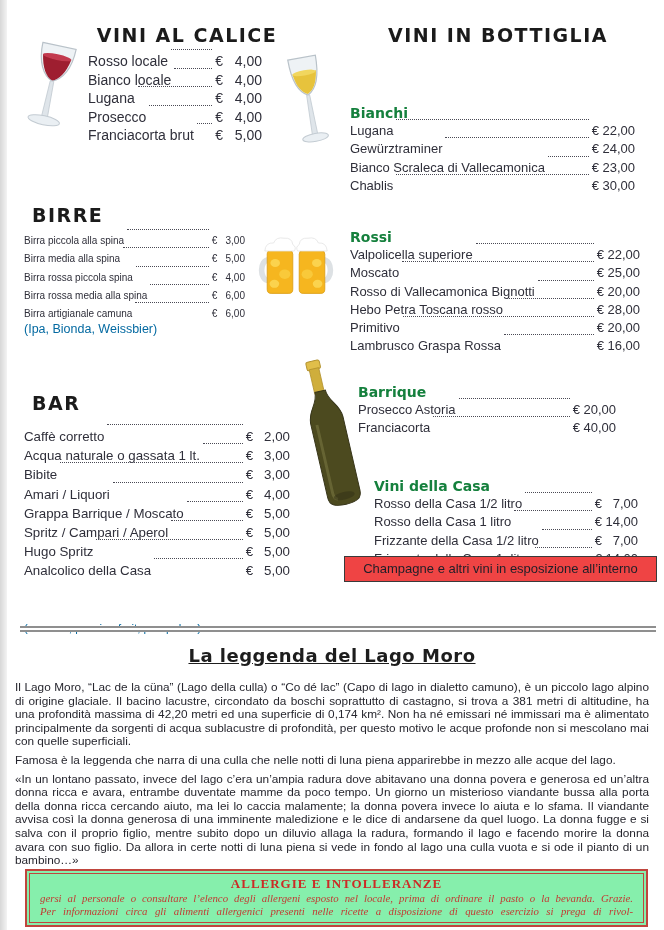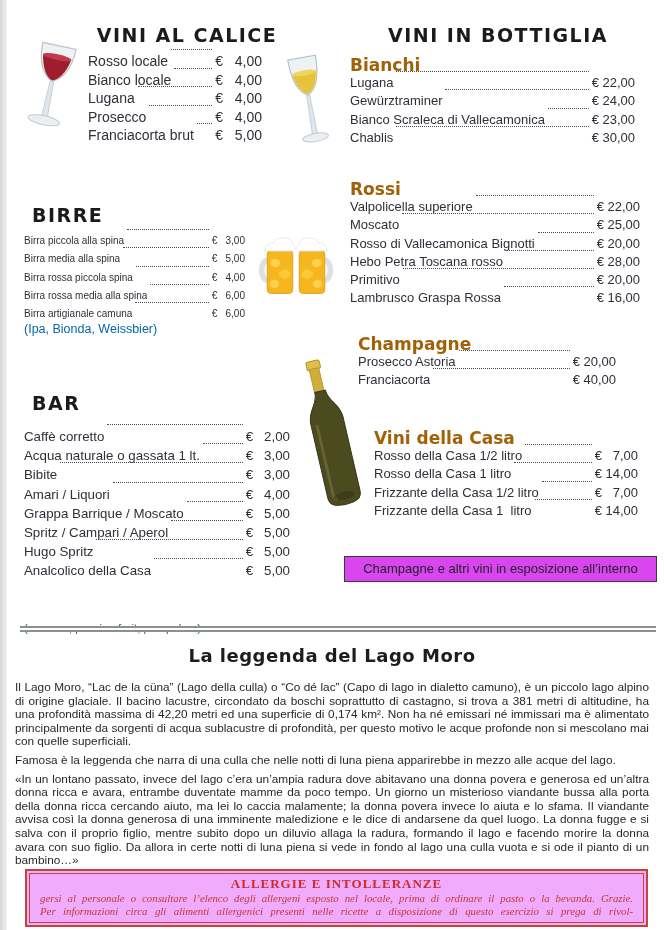--- a/index.html
+++ b/index.html
@@ -2,47 +2,47 @@
 <html><head>
 <meta charset="utf-8">
 <style>
   html,body{margin:0;padding:0;background:#fff;}
   .page{position:relative;width:664px;height:930px;background:#ffffff;overflow:hidden;
         font-family:"Liberation Sans",sans-serif;color:#2f2f3a;}
   .edge{position:absolute;left:0;top:0;width:7px;height:100%;
         background:linear-gradient(90deg,#d7d7d7,#f3f3f3);}
   .big-title{position:absolute;margin:8px;font-family:"DejaVu Sans",sans-serif;
              font-weight:bold;font-size:19px;letter-spacing:1.5px;color:#1b1b1b;}
-  .subhead{font-family:"DejaVu Sans",sans-serif;font-weight:bold;font-size:17px;
-           color:#a16207;height:17px;line-height:17px;}
+  .subhead{font-family:"DejaVu Sans",sans-serif;font-weight:bold;font-size:14px;
+           color:#15803d;height:17px;line-height:17px;margin-top:48px;}
   .list .row{display:flex;align-items:flex-start;}
   .nm{white-space:pre;flex-shrink:0;}
   .dots{flex:1;min-width:4px;border-bottom:1.6px dotted #4a4a55;margin:0 3px;
         transform:translateY(-3px);}
   .pr{white-space:pre;flex-shrink:0;}
   .abs{position:absolute;}
   
   #l-calice{font-size:14px;} #l-calice .row{height:18.6px;line-height:18.6px;}
   .rcol{font-size:13px;} .rcol .row{height:18.3px;line-height:18.3px;}
   #l-birre{font-size:10px;} #l-birre .row{height:18.3px;line-height:18.3px;}
   #l-bar{font-size:13.3px;} #l-bar .row{height:19.2px;line-height:19.2px;}
   .note{position:absolute;font-size:12.5px;color:#0369a1;}
   .banner{position:absolute;left:344px;top:556px;width:311px;height:24px;
           border:1.5px solid #3a3a3a;text-align:center;line-height:24px;
-          font-size:13px;color:#1f1f28;background:#d946ef;}
+          font-size:13px;color:#1f1f28;background:#ef4444;}
   .divider{position:absolute;left:20px;top:626px;width:636px;height:2px;
            border-top:2px solid #8f8f8f;border-bottom:2px solid #8f8f8f;background:#fff;}
   .legend-title{position:absolute;left:0;top:645px;width:664px;text-align:center;
                 font-family:"DejaVu Sans",sans-serif;font-weight:bold;font-size:18px;
-                letter-spacing:0.5px;color:#1d1d1d;margin:0;}
+                letter-spacing:0.5px;color:#1d1d1d;margin:0;text-decoration:underline;}
   .legend-body{position:absolute;left:15px;top:681px;width:634px;}
   .legend-body p{margin:0 0 5px 0;font-size:11.8px;line-height:13.6px;
                  text-align:justify;color:#26262e;}
   .allergy{position:absolute;left:25px;top:869px;width:615px;
-           border:2px solid #c0453d;padding:2px;background:#f0abfc;}
+           border:2px solid #c0453d;padding:2px;background:#86efac;}
   .allergy-inner{border:1px solid #c0453d;padding:2px 10px 4px 10px;}
   .allergy-title{text-align:center;font-family:"Liberation Serif",serif;
                  font-weight:bold;font-size:13px;letter-spacing:1px;color:#cc2b26;}
   .al-line{font-family:"Liberation Serif",serif;font-style:italic;font-size:10.8px;
            line-height:13px;color:#c23a32;text-align:justify;text-align-last:justify;}
   .icon{position:absolute;}
 </style>
 </head>
 <body>
 
@@ -277,21 +277,21 @@
 
         <div class="row">
           <span class="nm">Lambrusco Graspa Rossa</span>
           <span class="dots"></span>
           <span class="pr">€ 16,00</span>
         </div>
       </div>
   </div>
 
   <div class="abs rcol" style="left:358px;top:336px;width:258px;">
-    <div class="subhead">Champagne</div>
+    <div class="subhead">Barrique</div>
     <div class="list">
 
         <div class="row">
           <span class="nm">Prosecco Astoria</span>
           <span class="dots"></span>
           <span class="pr">€ 20,00</span>
         </div>
 
         <div class="row">
           <span class="nm">Franciacorta</span>

